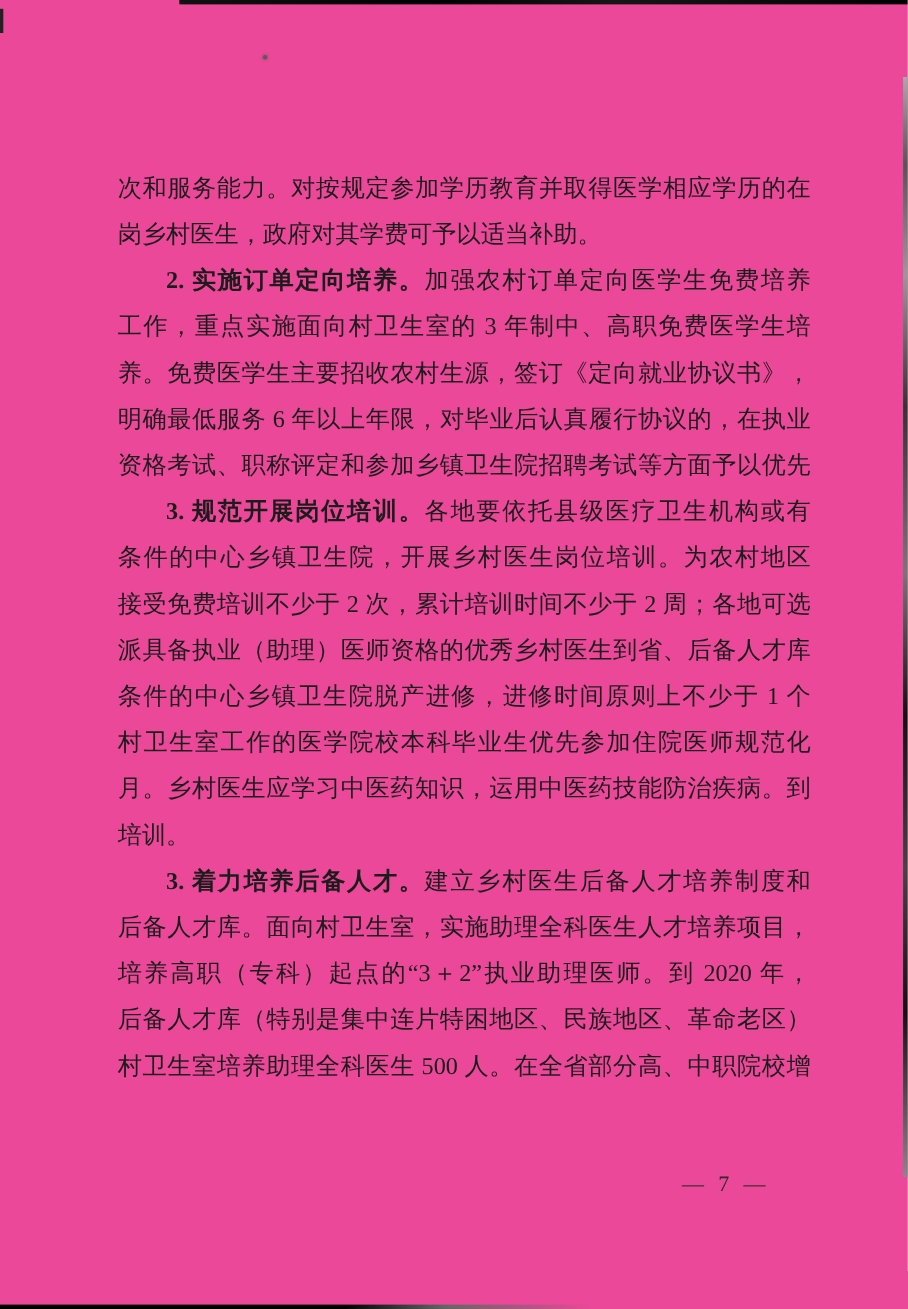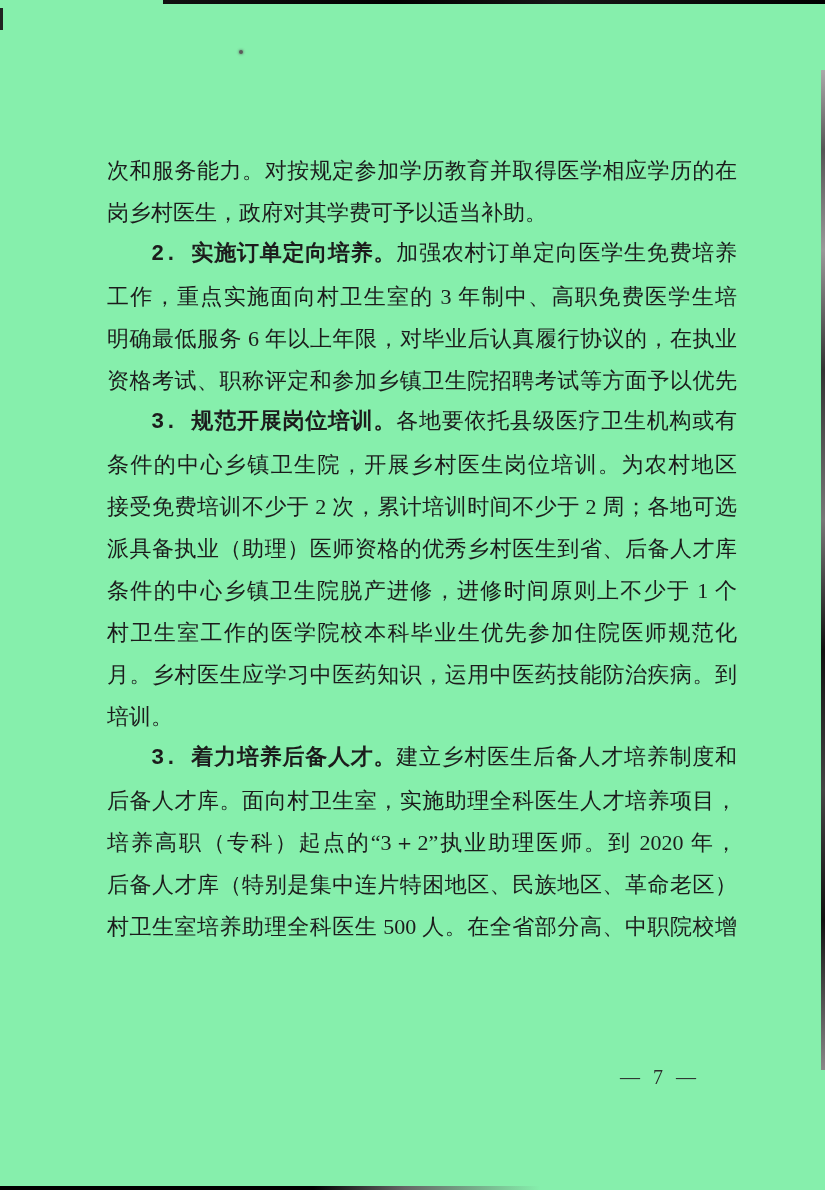--- a/index.html
+++ b/index.html
@@ -10,21 +10,21 @@
     width: 825px;
     height: 1190px;
     position: relative;
     background: #fdfdfd;
     overflow: hidden;
     font-family: "Liberation Serif", "DejaVu Serif", serif;
   }
   .page {
     position: absolute;
     inset: 0;
-    background: #86efac;
+    background: #ec4899;
   }
   .text-block {
     position: absolute;
     left: 107px;
     top: 150px;
     width: 630px;
     color: #1c1c1c;
     font-size: 22px;
   }
   .line {
@@ -32,21 +32,20 @@
     height: 42px;
     white-space: pre-wrap;
     overflow: visible;
   }
   .line.just {
     text-align: justify;
     text-align-last: justify;
   }
   .line.ind {
     text-indent: 44px;
-    font-family: Liberation Mono, monospace;
   }
   .lead {
     font-weight: 700;
   }
   .page-number {
     position: absolute;
     top: 1066px;
     right: 125px;
     font-size: 20px;
     color: #2b2b2b;
@@ -105,20 +104,21 @@
   <div class="artifact artifact-right"></div>
   <div class="artifact artifact-bottom"></div>
   <div class="artifact artifact-left-corner"></div>
   <div class="artifact artifact-speck"></div>
 
   <div class="text-block">
       <div class="line just"><span>次和服务能力。对按规定参加学历教育并取得医学相应学历的在</span></div>
       <div class="line"><span>岗乡村医生，政府对其学费可予以适当补助。</span></div>
       <div class="line just ind"><span class="lead">2. 实施订单定向培养。</span><span>加强农村订单定向医学生免费培养</span></div>
       <div class="line just"><span>工作，重点实施面向村卫生室的 3 年制中、高职免费医学生培</span></div>
+      <div class="line just"><span>养。免费医学生主要招收农村生源，签订《定向就业协议书》，</span></div>
       <div class="line just"><span>明确最低服务 6 年以上年限，对毕业后认真履行协议的，在执业</span></div>
       <div class="line just"><span>资格考试、职称评定和参加乡镇卫生院招聘考试等方面予以优先</span></div>
       <div class="line just ind"><span class="lead">3. 规范开展岗位培训。</span><span>各地要依托县级医疗卫生机构或有</span></div>
       <div class="line just"><span>条件的中心乡镇卫生院，开展乡村医生岗位培训。为农村地区</span></div>
       <div class="line just"><span>接受免费培训不少于 2 次，累计培训时间不少于 2 周；各地可选</span></div>
       <div class="line just"><span>派具备执业（助理）医师资格的优秀乡村医生到省、后备人才库</span></div>
       <div class="line just"><span>条件的中心乡镇卫生院脱产进修，进修时间原则上不少于 1 个</span></div>
       <div class="line just"><span>村卫生室工作的医学院校本科毕业生优先参加住院医师规范化</span></div>
       <div class="line just"><span>月。乡村医生应学习中医药知识，运用中医药技能防治疾病。到</span></div>
       <div class="line"><span>培训。</span></div>

